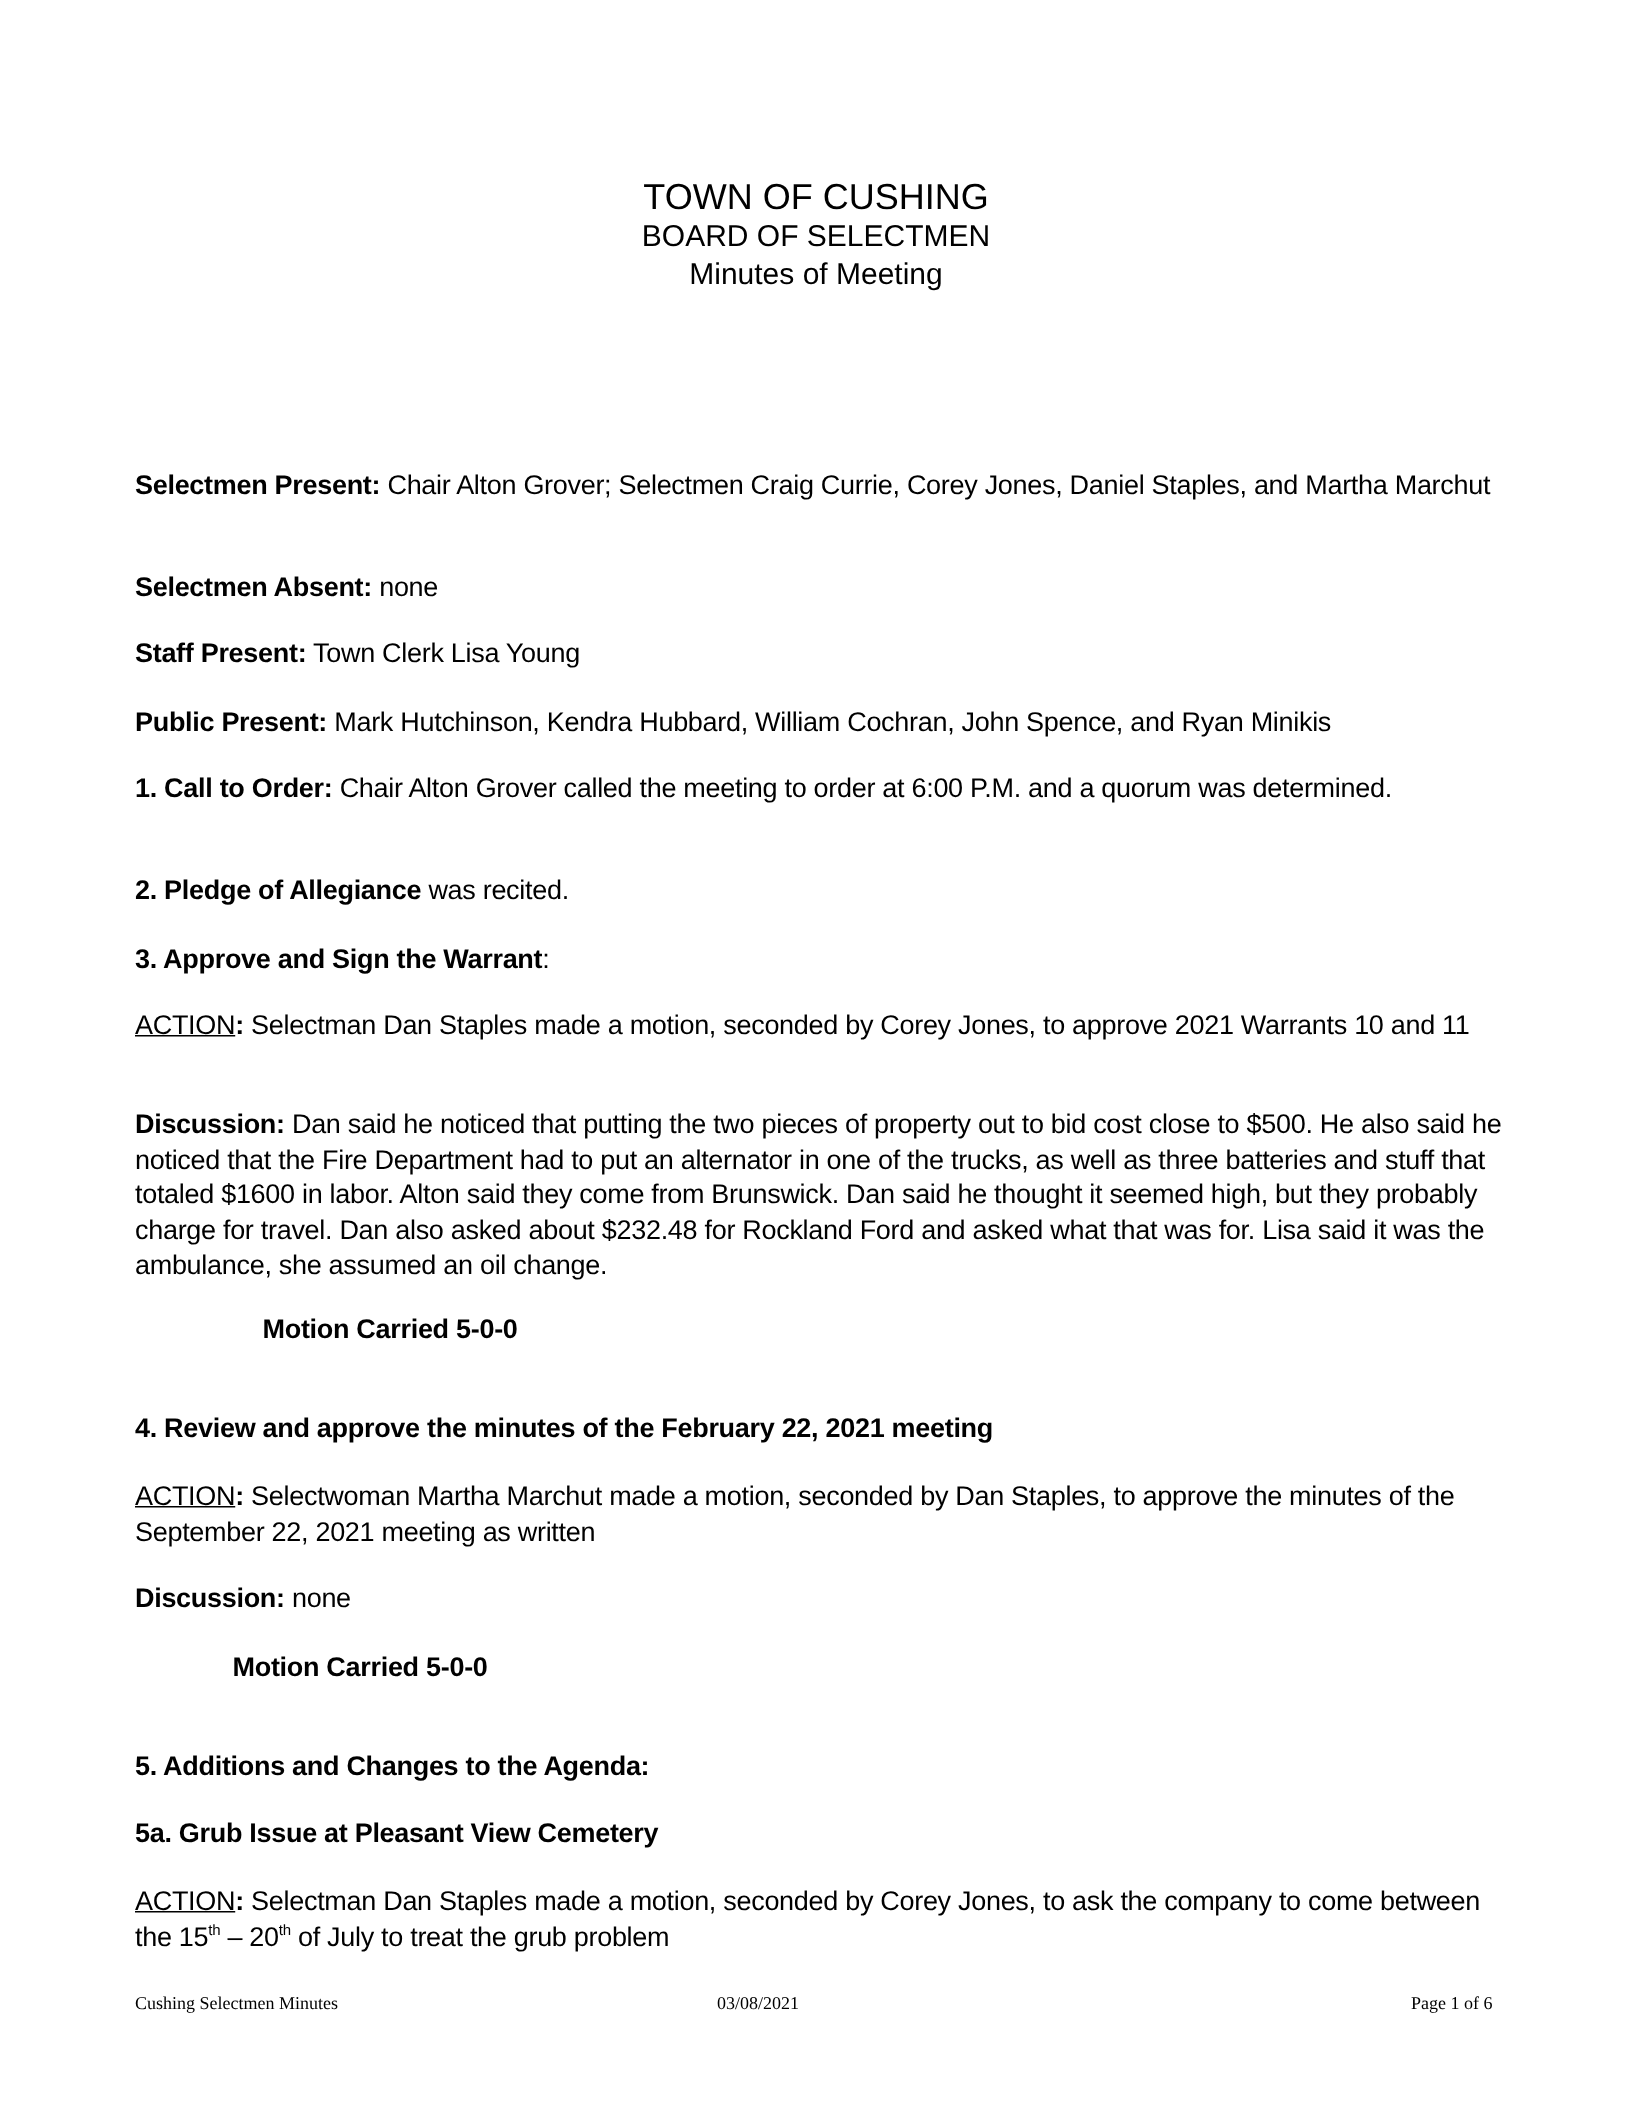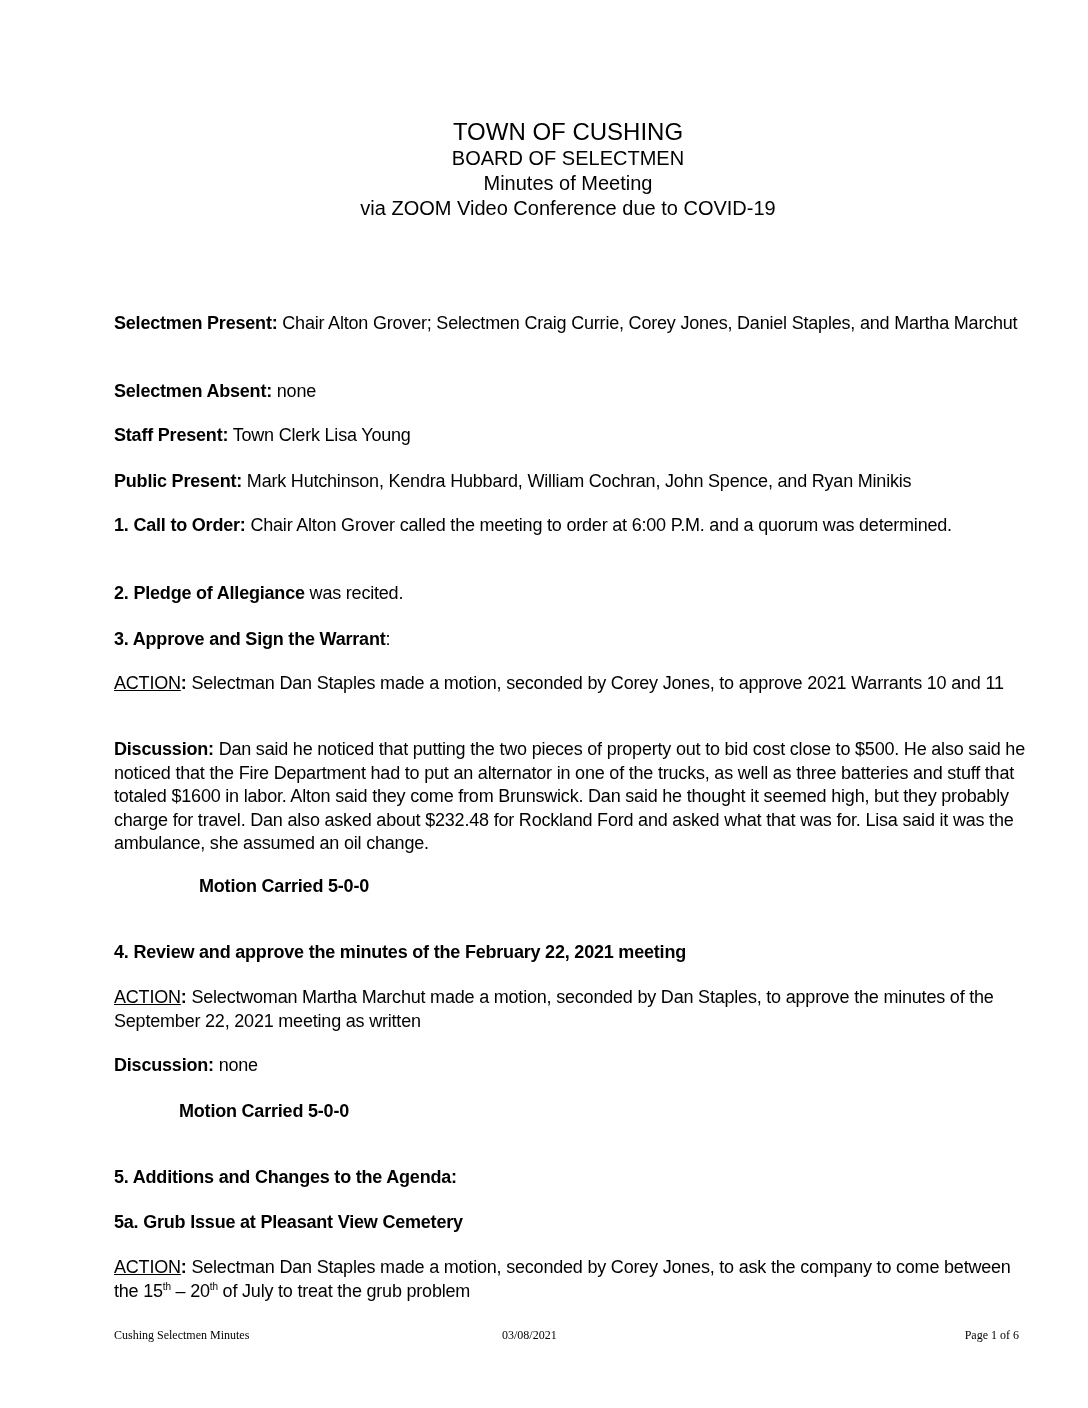--- a/index.html
+++ b/index.html
@@ -1,18 +1,18 @@
 <!DOCTYPE html>
 <html><head>
 <meta charset="utf-8">
 <style>
   html, body { margin: 0; padding: 0; background: #ffffff; }
   body { width: 1088px; height: 1408px; position: relative; overflow: hidden;
          font-family: "Liberation Sans", sans-serif; color: #000; }
-  .page { position: absolute; left: 0; top: 0; width: 1008px; height: 1408px; margin-left: 24px; }
+  .page { position: absolute; left: 0; top: 0; width: 1008px; height: 1408px; }
   .header { position: absolute; top: 118px; left: 0; width: 1088px; text-align: center; }
   .header .t1 { font-size: 24px; line-height: 28px; }
   .header .t2 { font-size: 20px; line-height: 25px; }
   .body { position: absolute; left: 90px; width: 915px; font-size: 18px; line-height: 23.5px; }
   .p { position: absolute; left: 0; width: 915px; margin: 0; letter-spacing: -0.2px; }
   b { font-weight: bold; }
   .ul { text-decoration: underline; font-weight: normal; }
   .indent1 { left: 85px; }
   .indent2 { left: 65px; }
   sup { font-size: 10px; line-height: 0; vertical-align: super; }
@@ -22,21 +22,20 @@
 </style>
 </head>
 <body>
 
 <div class="page">
 
   <div class="header">
     <div class="t1">TOWN OF CUSHING</div>
     <div class="t2">BOARD OF SELECTMEN</div>
     <div class="t2">Minutes of Meeting</div>
-    <div class="t2">via ZOOM Video Conference due to COVID-19</div>
   </div>
 
   <div class="body">
     <p class="p" style="top:312px"><b>Selectmen Present:</b><span> Chair Alton Grover; Selectmen Craig Currie, Corey Jones, Daniel Staples, and Martha Marchut</span></p>
 
     <p class="p" style="top:380px"><b>Selectmen Absent:</b><span> none</span></p>
 
     <p class="p" style="top:424px"><b>Staff Present:</b><span> Town Clerk Lisa Young</span></p>
 
     <p class="p" style="top:470px"><b>Public Present:</b><span> Mark Hutchinson, Kendra Hubbard, William Cochran, John Spence, and Ryan Minikis</span></p>

